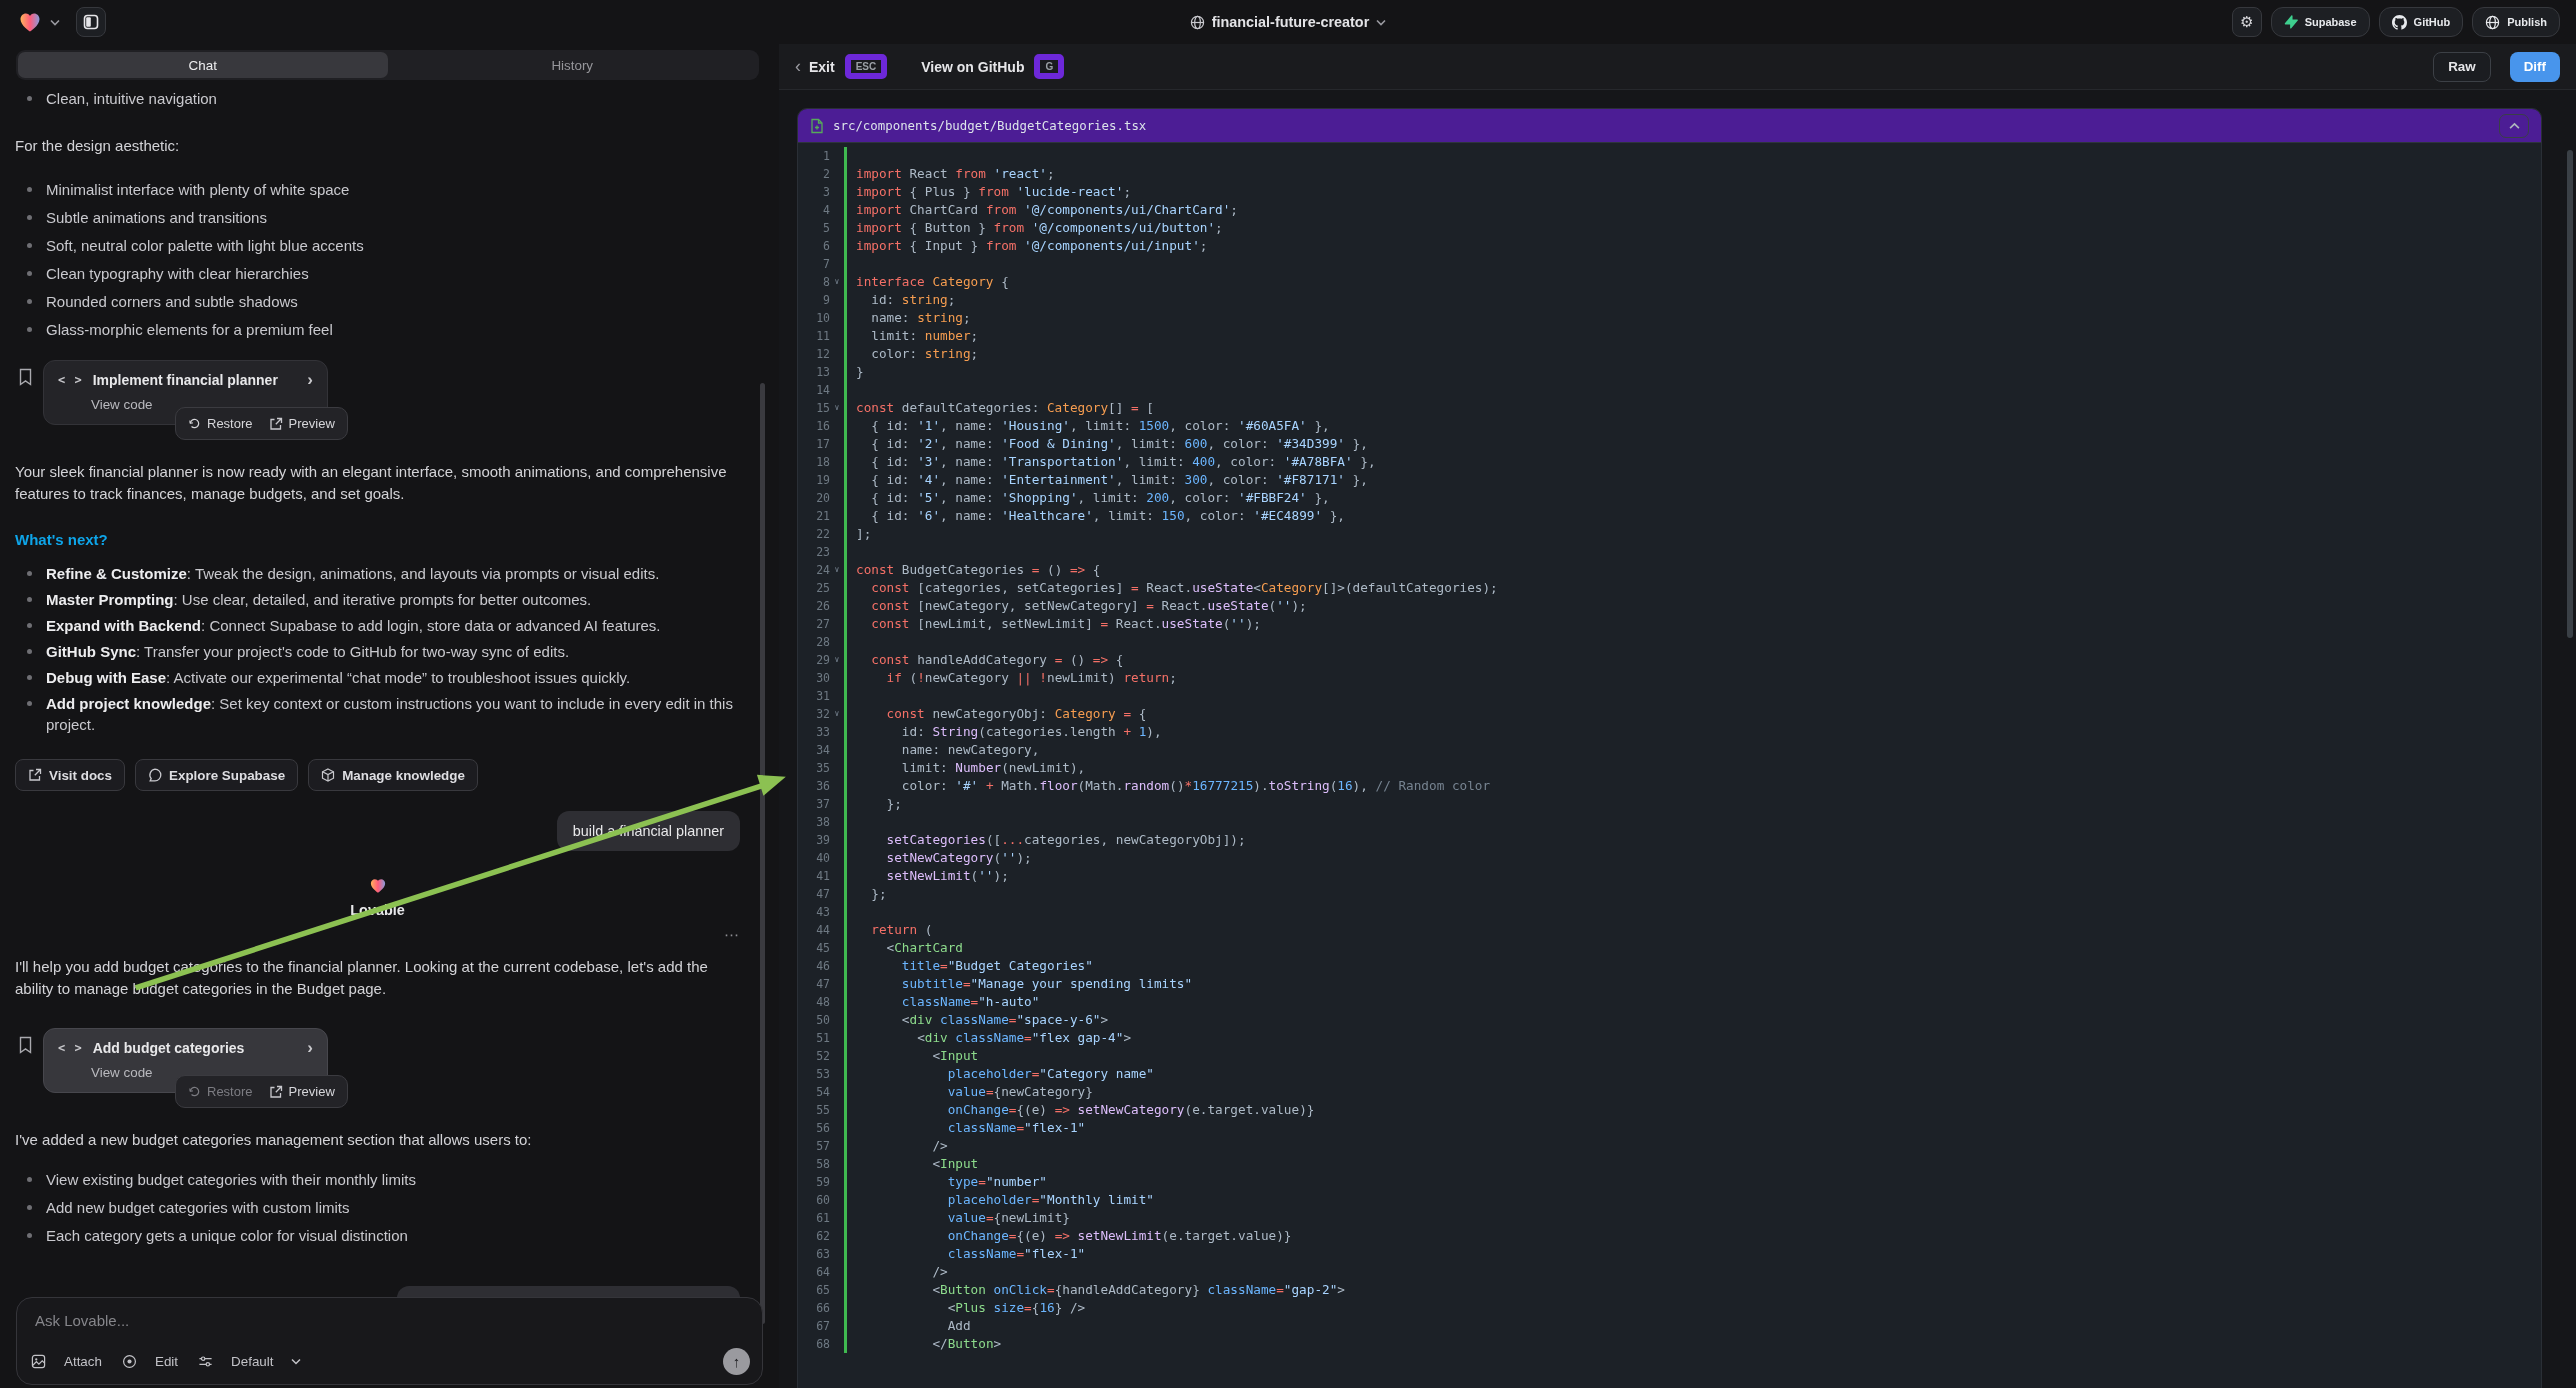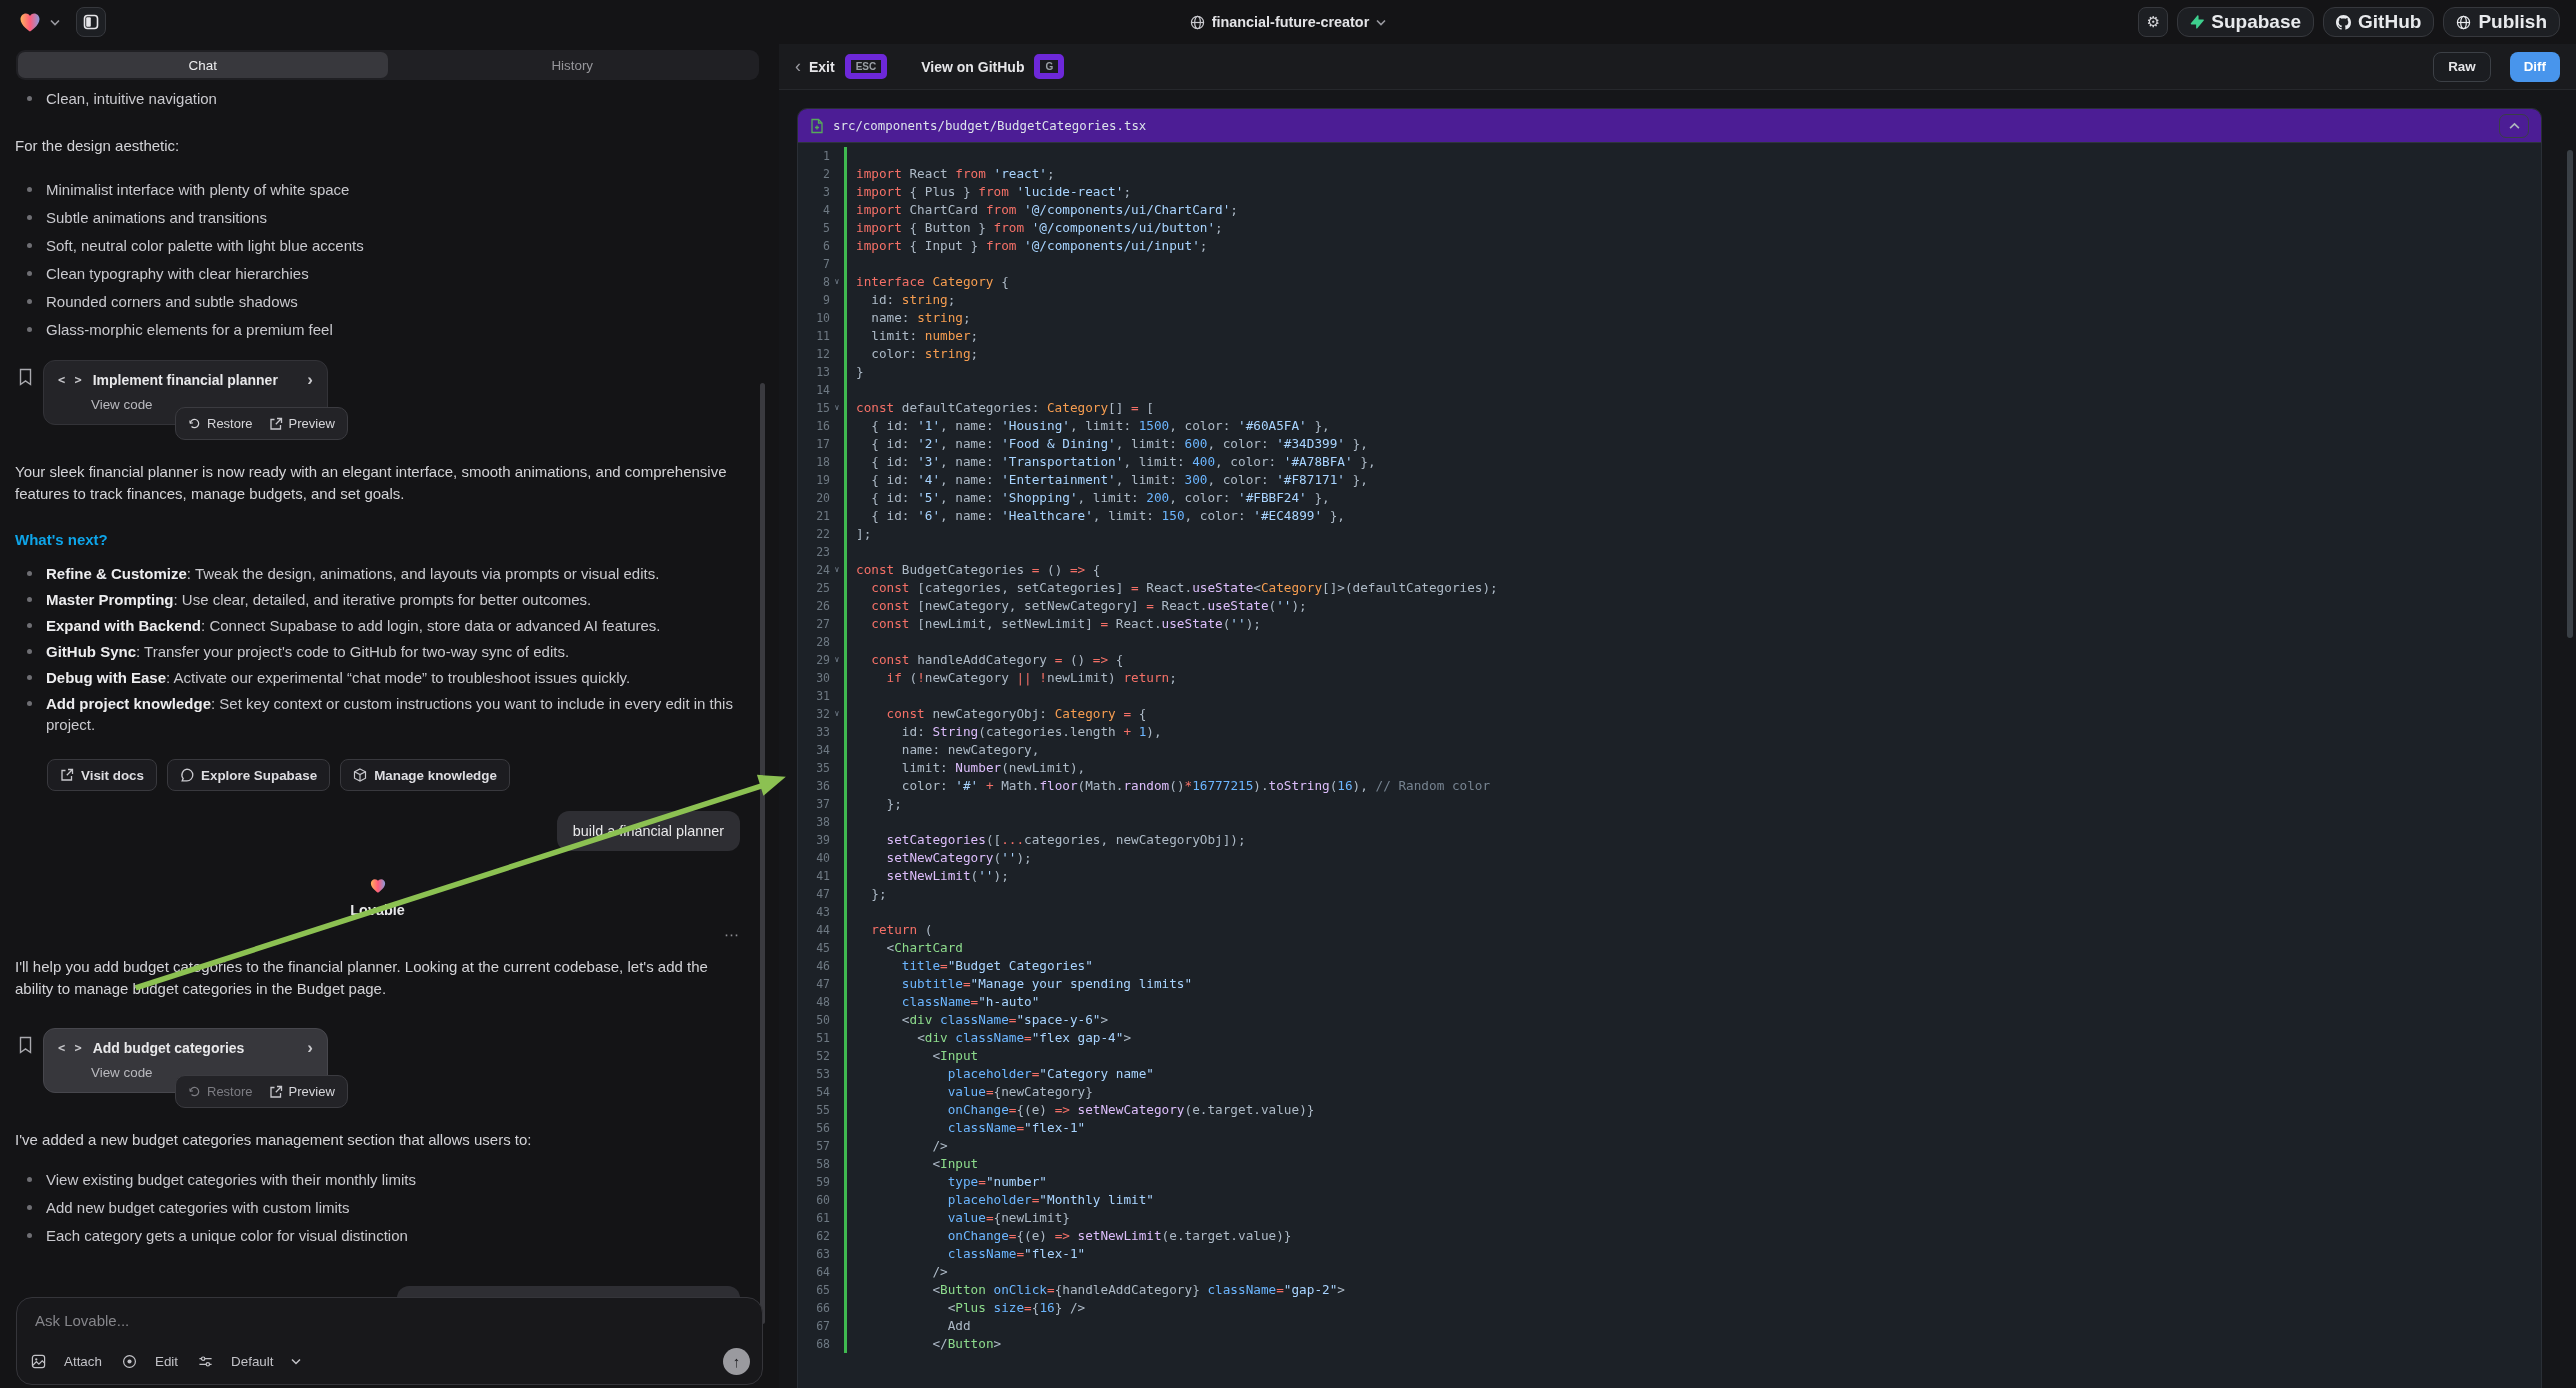--- a/index.html
+++ b/index.html
@@ -8,21 +8,21 @@
   svg { display:block; }
 
   
   #topbar { position:absolute; left:0; top:0; width:2576px; height:44px; background:#141416; }
   .tb-left { position:absolute; left:18px; top:0; height:44px; display:flex; align-items:center; gap:8px; }
   .tb-center { position:absolute; left:0; top:0; width:2576px; height:44px; display:flex; align-items:center; justify-content:center; gap:7px; color:#E3E3E6; font-size:14.4px; font-weight:600; }
   .tb-right { position:absolute; right:16px; top:7px; display:flex; gap:9px; }
   .icon-btn { width:30px; height:30px; border:1px solid #36383D; background:#1D1F23; border-radius:8px;
     display:flex; align-items:center; justify-content:center; color:#D6D6DA; font-size:15px; cursor:pointer; }
   .pill-btn { height:30px; border:1px solid #36383D; background:#1D1F23; border-radius:12px; padding:0 12px;
-    display:flex; align-items:center; gap:7px; color:#E8EAED; font-size:19px; font-weight:600; cursor:pointer; }
+    display:flex; align-items:center; gap:7px; color:#E8EAED; font-size:11px; font-weight:600; cursor:pointer; }
   .chev { width:10px; height:7px; }
 
   
   #chat { position:absolute; left:0; top:44px; width:779px; height:1344px; background:#141416; }
   #tabs { position:absolute; left:16px; right:20px; top:6px; height:30px; background:#202024; border-radius:9px;
     display:flex; padding:2px; }
   .tab { flex:1; display:flex; align-items:center; justify-content:center; font-size:13.4px; color:#96969B;
     border-radius:7px; cursor:pointer; }
   .tab.active { background:#38383D; color:#EDEDEF; }
   #chat-scroll { position:absolute; left:0; top:40px; width:763px; height:1253px; overflow:hidden; padding:4px 20px 0 15px; }
@@ -224,21 +224,21 @@
       <div class="blk-par" style="margin-bottom: 24px;">Your sleek financial planner is now ready with an elegant interface, smooth animations, and comprehensive features to track finances, manage budgets, and set goals.</div>
       <div class="blk-head" style="margin-bottom: 12px;">What's next?</div>
       <ul class="blk-ul rich" style="margin-bottom: 24px;">
         <li><b>Refine &amp; Customize</b>: Tweak the design, animations, and layouts via prompts or visual edits.</li>
         <li><b>Master Prompting</b>: Use clear, detailed, and iterative prompts for better outcomes.</li>
         <li><b>Expand with Backend</b>: Connect Supabase to add login, store data or advanced AI features.</li>
         <li><b>GitHub Sync</b>: Transfer your project's code to GitHub for two-way sync of edits.</li>
         <li><b>Debug with Ease</b>: Activate our experimental “chat mode” to troubleshoot issues quickly.</li>
         <li><b>Add project knowledge</b>: Set key context or custom instructions you want to include in every edit in this project.</li>
       </ul>
-      <div class="actions" style="margin-bottom: 20px; margin-left: 32px;">
+      <div class="actions" style="margin-bottom: 20px;">
         <div class="act-btn">
           <span style="display: flex;">
             <svg width="14" height="14" viewBox="0 0 14 14">
               <g fill="none" stroke="#C9C9CE" stroke-width="1.3">
                 <path d="M5.5 2.5H2v9.5h9.5V8"></path>
                 <path d="M8 1.5h4.5V6M12.2 1.8L6.8 7.2"></path>
               </g>
             </svg>
           </span>
           <span>Visit docs</span>

